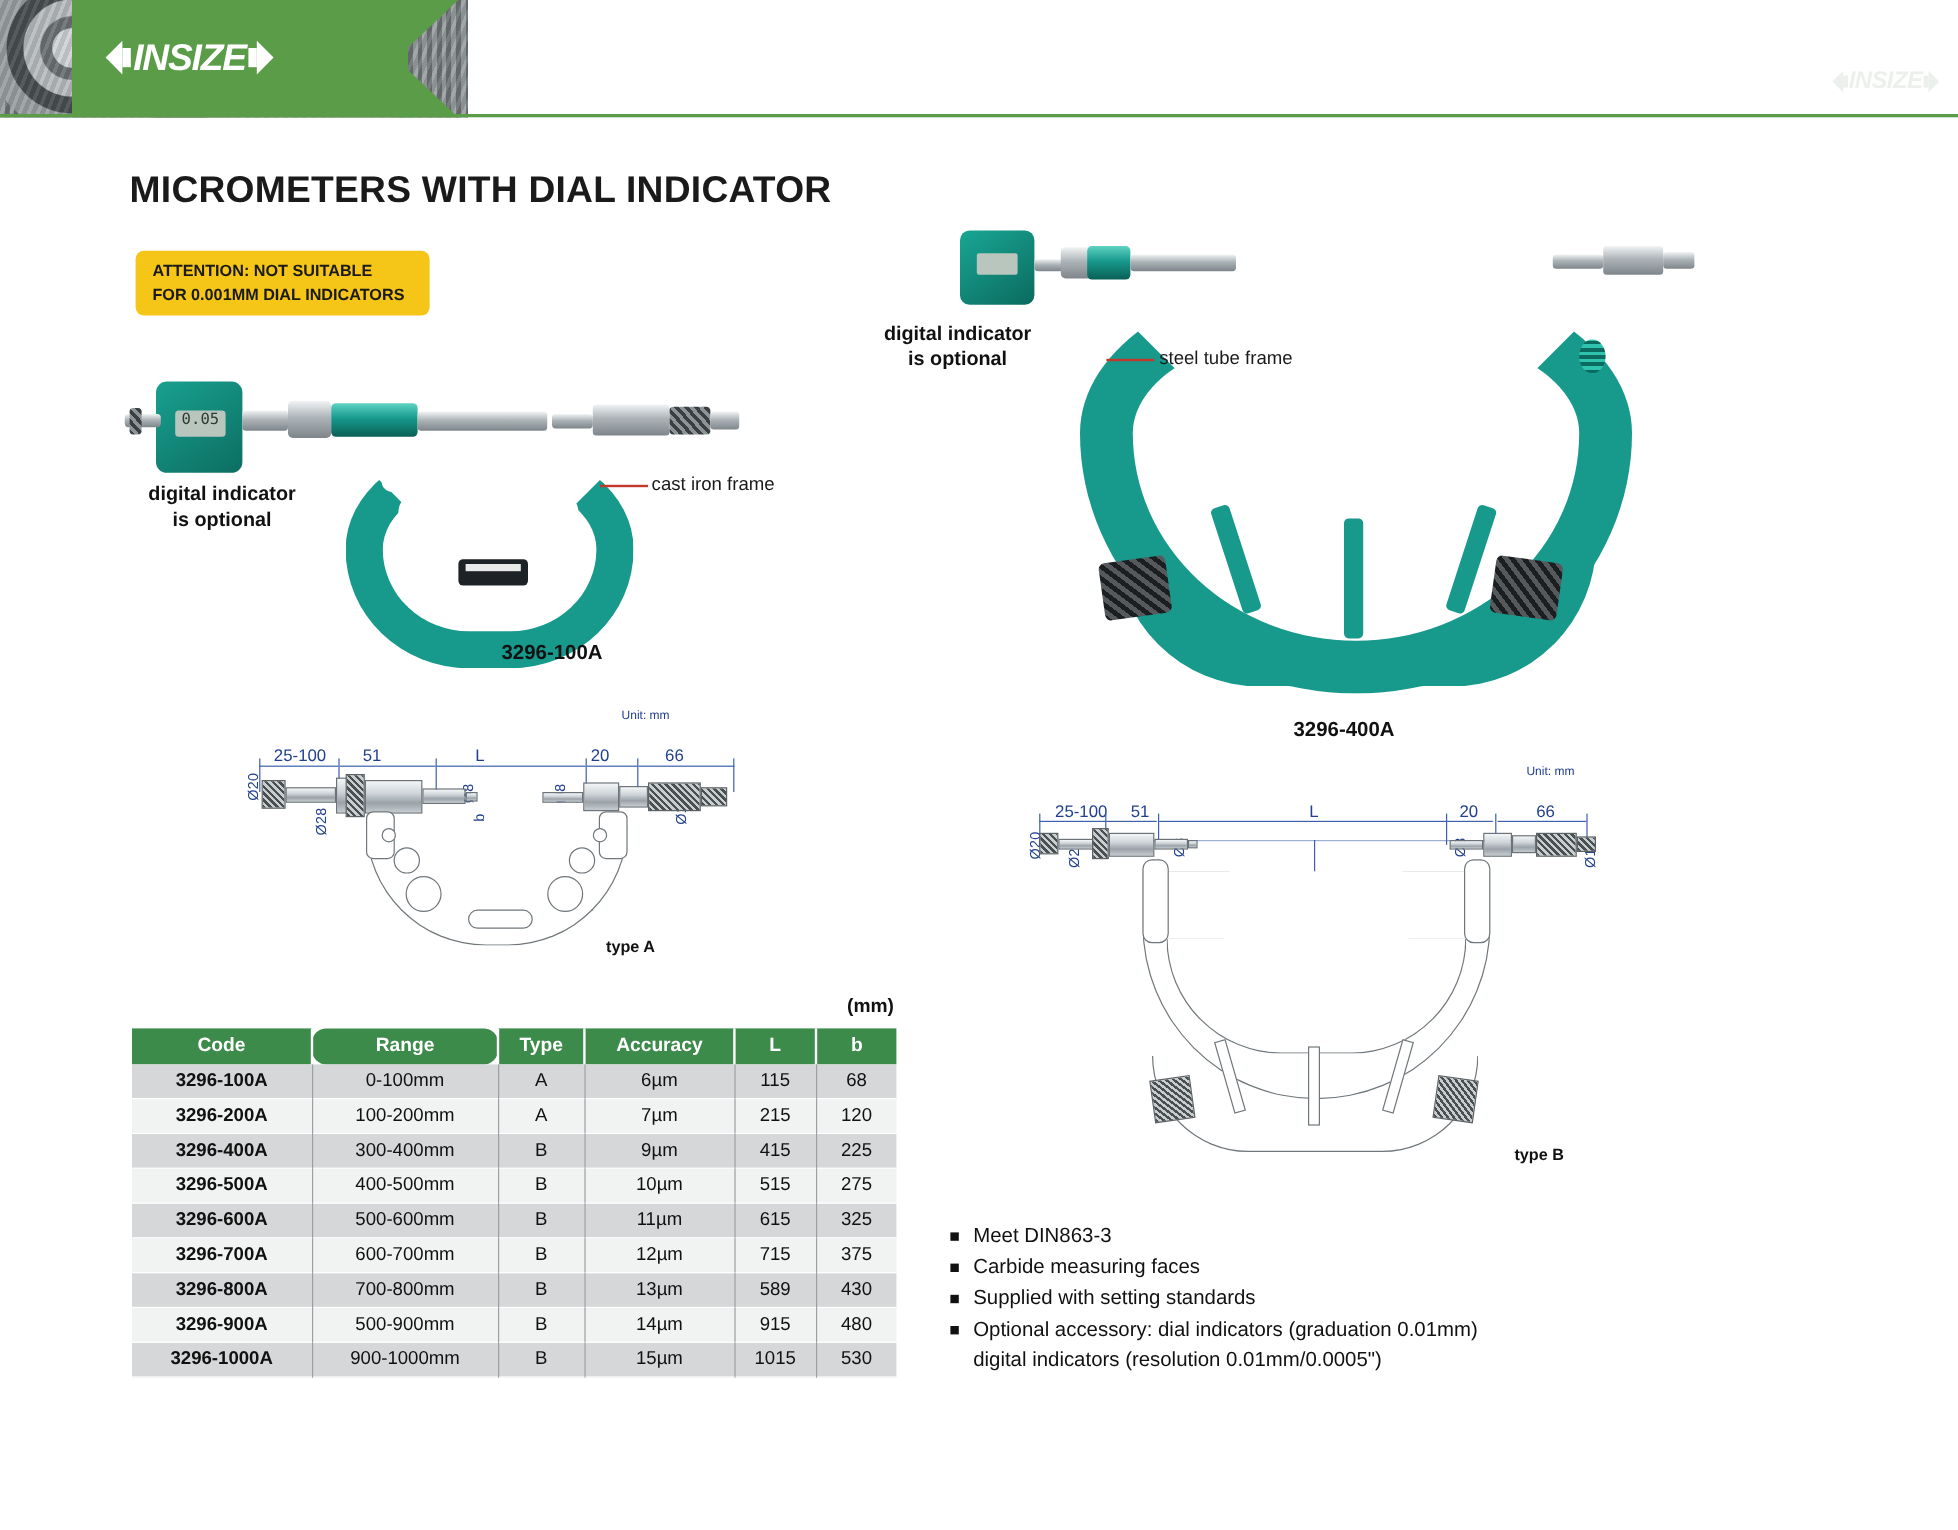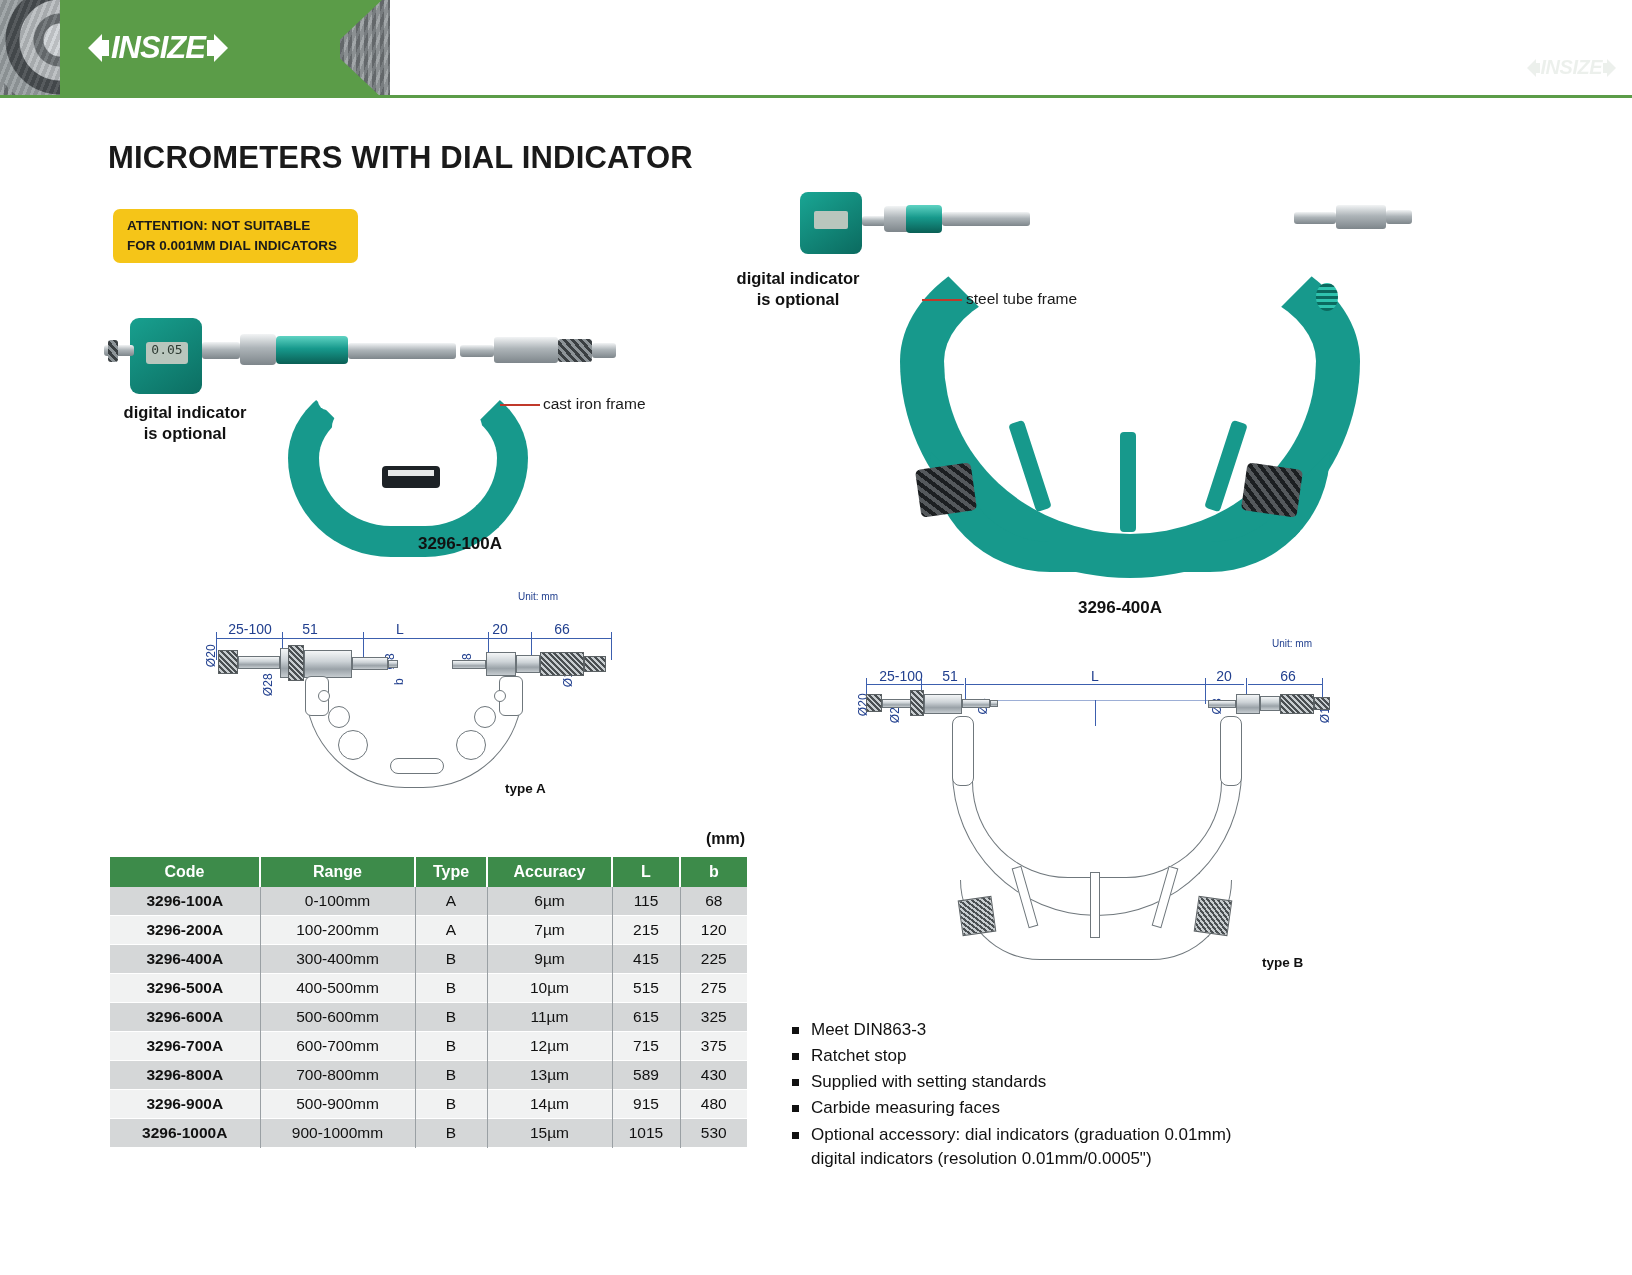--- a/index.html
+++ b/index.html
@@ -266,21 +266,21 @@
     border-right: 1px solid #9aa0a4;
     color: #111;
   }
   .spec-table td:last-child { border-right: none; }
   .spec-table td.code-cell { font-weight: bold; }
   .spec-table tbody tr:nth-child(odd) { background: #d5d7d8; }
   .spec-table tbody tr:nth-child(even) { background: #f1f2f2; }
   .spec-table tbody tr { border-bottom: 1px solid #ffffff; }
 
   .col-code { width: 150px; }
-  .col-range { width: 155px; }
+  .col-range { width: 155px; border-radius: 12px; }
   .col-type { width: 72px; }
   .col-acc { width: 125px; }
   .col-l { width: 68px; }
   .col-b { width: 67px; }
 
   
   .features {
     position: absolute; top: 1018px; left: 790px;
     list-style: none; margin: 0; padding: 0;
     font-size: 17px; color: #111; line-height: 1.42;
@@ -586,20 +586,19 @@
       <td>B</td>
       <td>15µm</td>
       <td>1015</td>
       <td>530</td>
     </tr>
   </tbody>
 </table>
 
 <ul class="features">
   <li><span>Meet DIN863-3</span></li>
-  <li><span>Ratchet stop</span></li>
+  <li><span>Carbide measuring faces</span></li>
   <li><span>Supplied with setting standards</span></li>
-  <li><span>Carbide measuring faces</span></li>
   <li>
     <span>Optional accessory: dial indicators (graduation 0.01mm)</span>
     <span class="sub">digital indicators (resolution 0.01mm/0.0005")</span>
   </li>
 </ul>
 
 </body></html>

